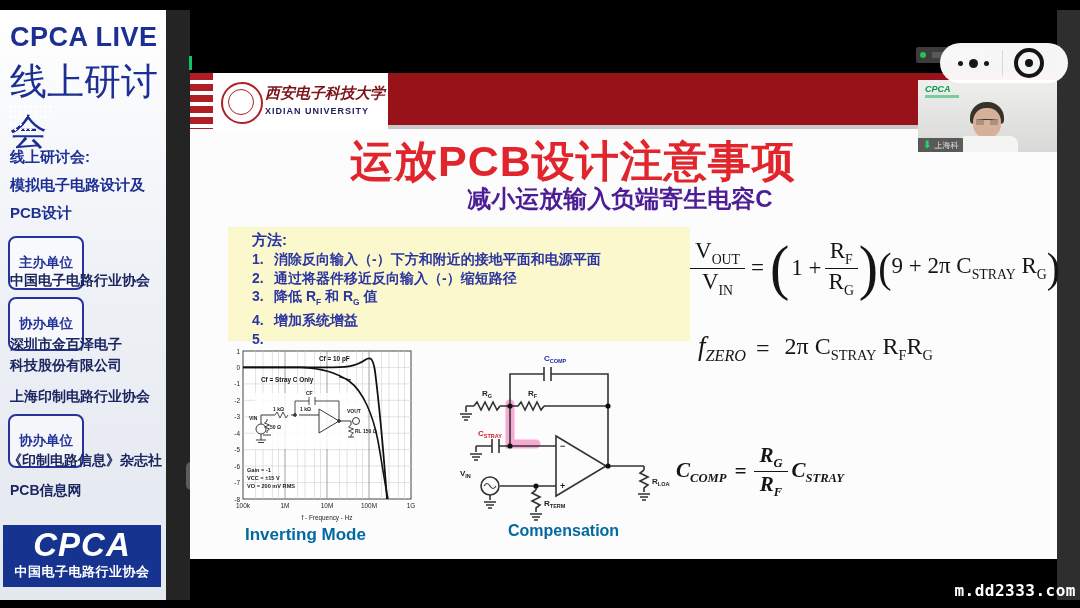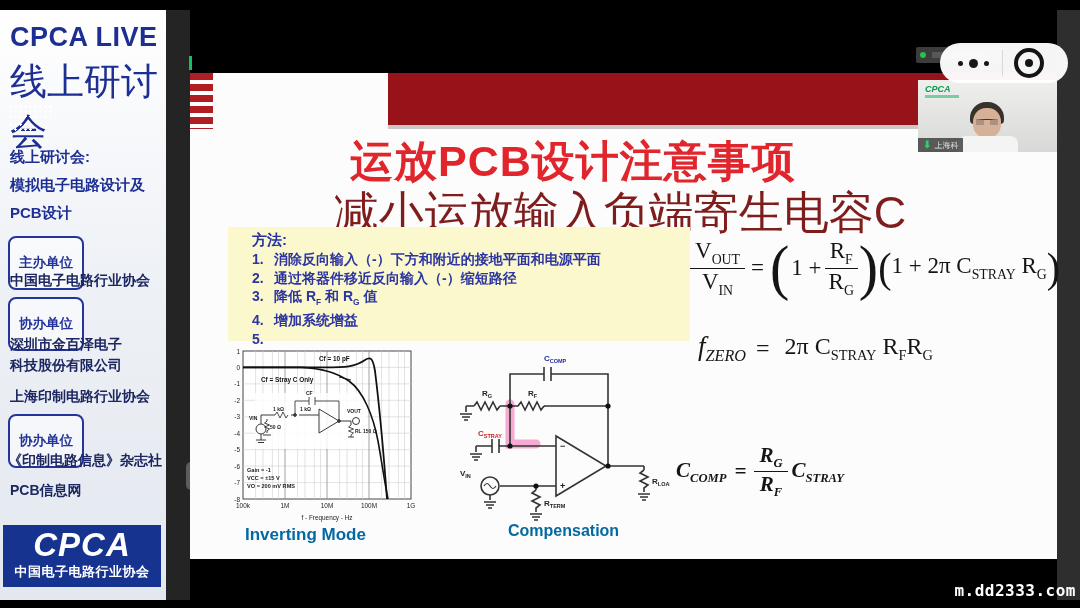--- a/index.html
+++ b/index.html
@@ -30,22 +30,22 @@
   .seal{left:8px;top:9px;width:38px;height:38px;border:2px solid #b02028;border-radius:50%}
   .seal::after{content:"";position:absolute;left:5px;top:5px;width:24px;height:24px;
     border:1.5px solid #b02028;border-radius:50%}
   .uni-cn{left:52px;top:11px;font-size:15px;font-weight:800;font-style:italic;color:#7d1216;
     font-family:"Liberation Serif",serif;white-space:nowrap}
   .uni-en{left:52px;top:33px;font-size:9px;font-weight:800;color:#21215e;letter-spacing:1px}
   #banner{left:198px;top:0;width:669px;height:52px;background:#971319}
   #banner-line{left:198px;top:52px;width:669px;height:4px;background:#c9c9c9}
   #slide-title{left:160px;top:60px;width:700px;text-align:left;font-size:43px;font-weight:800;
     color:#e0262c;letter-spacing:1px;white-space:nowrap}
-  #slide-subtitle{left:0;top:110px;width:860px;text-align:center;font-size:45px;font-weight:400;
-    color:#7f1d1d;white-space:nowrap}
+  #slide-subtitle{left:0;top:110px;width:860px;text-align:center;font-size:24px;font-weight:700;
+    color:#4c1d95;white-space:nowrap}
   #methods{left:38px;top:154px;width:462px;height:114px;background:#fbf8cd;padding:4px 24px;box-sizing:border-box}
   #methods .hdr{font-size:15px;font-weight:800;color:#2531a2}
   #methods .row{display:flex;font-size:14px;font-weight:700;color:#2c35a0;line-height:18.5px}
   #methods .num{width:22px;flex:none}
   sub{font-size:.6em}
   
   .formula{font-family:"Liberation Serif",serif;color:#151515;display:flex;align-items:center;white-space:nowrap}
   .frac{display:inline-flex;flex-direction:column;align-items:center;vertical-align:middle}
   .frac .num{padding:0 5px;border-bottom:1.8px solid #151515}
   .frac .den{padding:0 5px}
@@ -127,20 +127,25 @@
     <i></i>
     <i></i>
 </div>
 <div class="abs float-btn faded">
   <i></i>
     <i></i>
 </div>
 
 <div id="slide" class="abs">
   <div id="stripes" class="abs"></div>
+  <div id="logoarea" class="abs">
+    <div class="abs seal"></div>
+    <div class="abs uni-cn">西安电子科技大学</div>
+    <div class="abs uni-en">XIDIAN UNIVERSITY</div>
+  </div>
   <div id="banner" class="abs"></div>
   <div id="banner-line" class="abs"></div>
 
   <div id="slide-title" class="abs">运放PCB设计注意事项</div>
   <div id="slide-subtitle" class="abs">减小运放输入负端寄生电容C</div>
 
   <div id="methods" class="abs">
     <div class="hdr">方法:</div>
     <div class="row">
       <span class="num">1.</span>
@@ -170,21 +175,21 @@
       </span>
     <span style="margin:0 6px">=</span>
     <span class="bigp" style="font-size:58px">(</span>
     <span style="margin:0 2px">1 +</span>
     <span class="frac">
         <span class="num"><span>R</span><sub>F</sub></span>
         <span class="den"><span>R</span><sub>G</sub></span>
       </span>
     <span class="bigp" style="font-size:58px">)</span>
     <span class="bigp" style="font-size:40px">(</span>
-    <span><span>1 + 2π C</span><sub>STRAY</sub><span> R</span><sub>G</sub></span>
+    <span><span>9 + 2π C</span><sub>STRAY</sub><span> R</span><sub>G</sub></span>
     <span class="bigp" style="font-size:40px">)</span>
   </div>
 
   <div id="f2" class="abs formula">
     <span class="ital" style="font-size:27px"><span>f</span><sub>ZERO</sub></span>
     <span style="margin:0 10px">=</span>
     <span class="frac">
       <span class="den"><span>2π C</span><sub>STRAY</sub><span> R</span><sub>F</sub><span>R</span><sub>G</sub></span>
     </span>
   </div>

